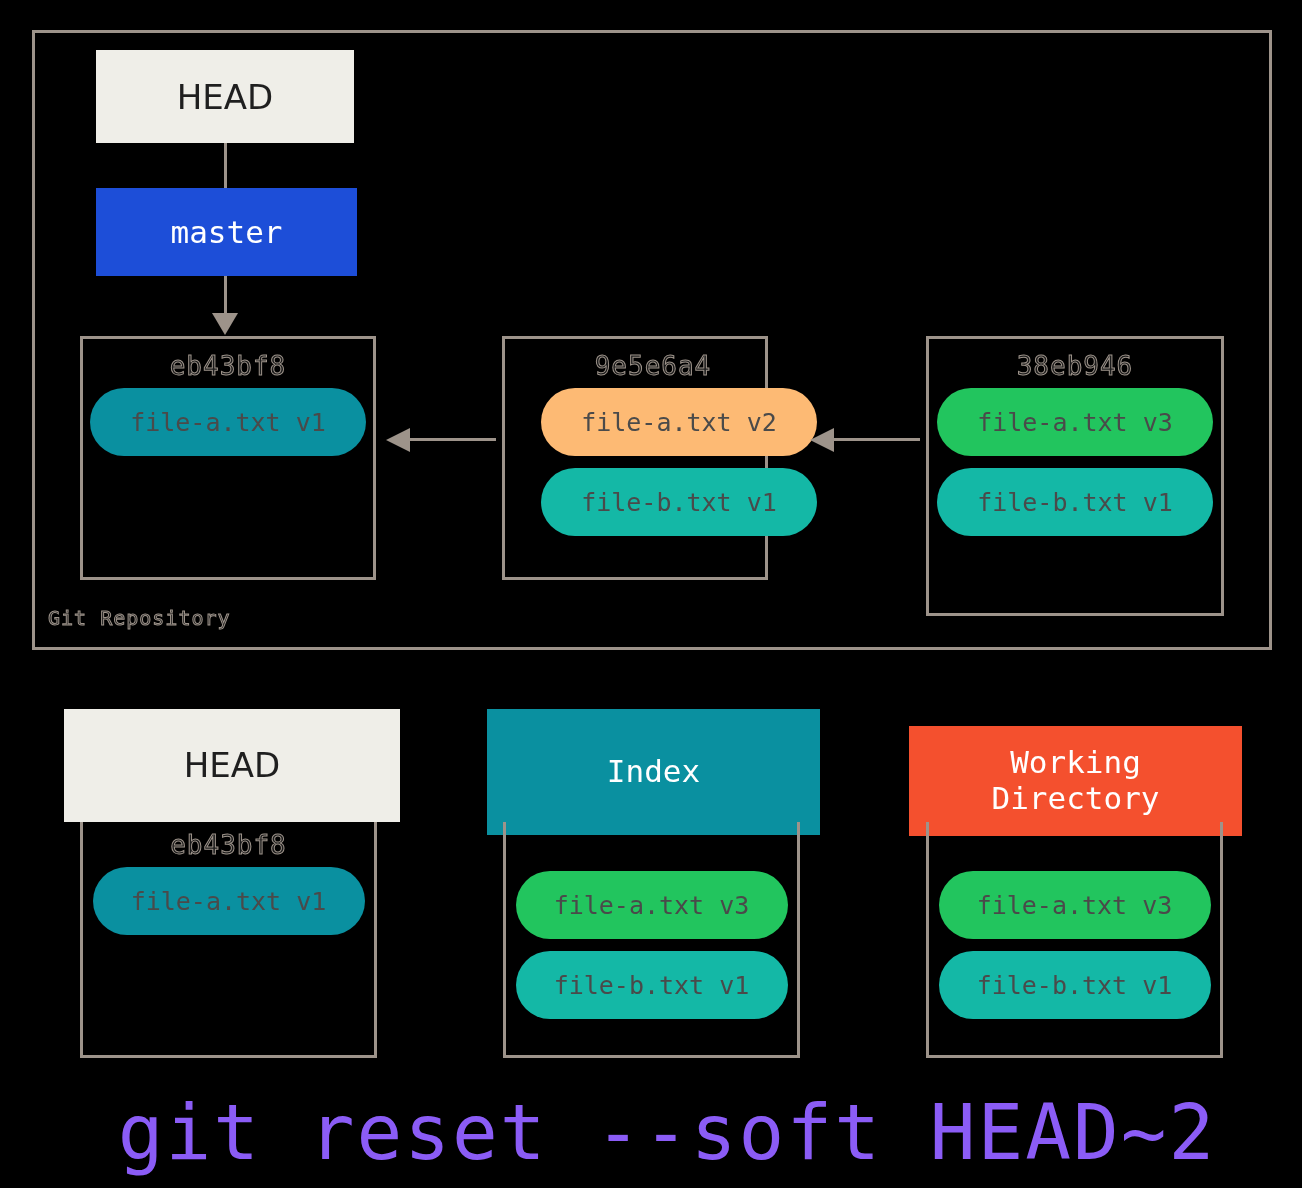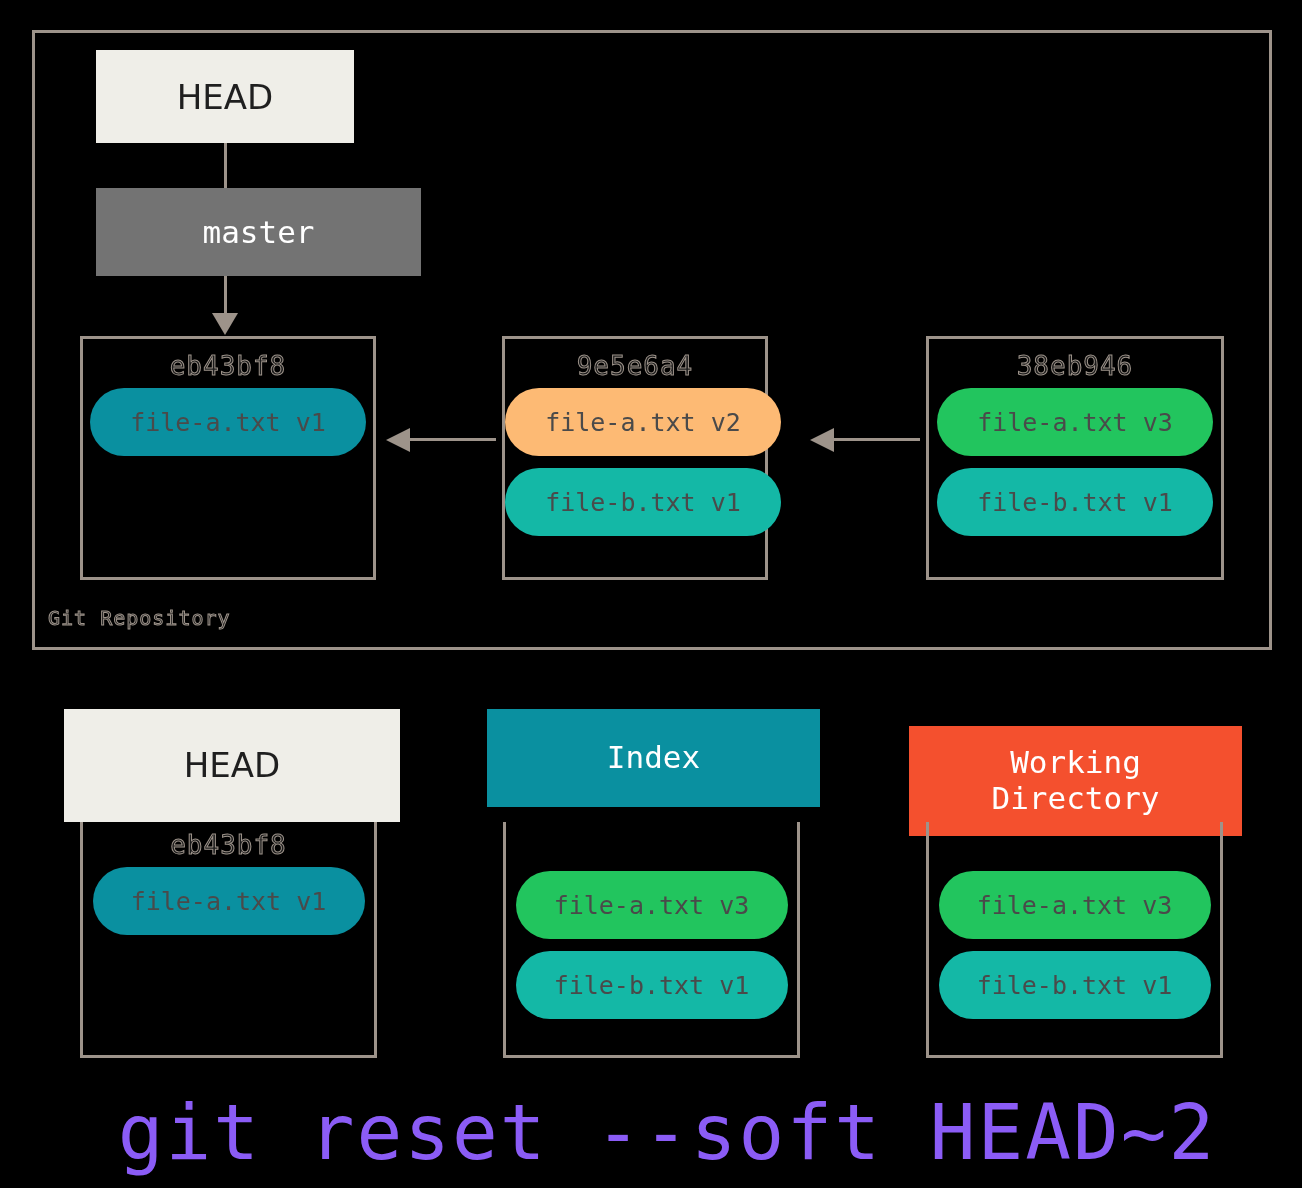--- a/index.html
+++ b/index.html
@@ -50,23 +50,23 @@
   #head-top-box .label {
     font-family: "DejaVu Sans", "Liberation Sans", sans-serif;
     font-size: 34px;
     color: #1f1f1f;
   }
 
   
   #master-box {
     left: 96px;
     top: 188px;
-    width: 325px;
+    width: 261px;
     height: 88px;
-    background: #737373;
+    background: #1d4ed8;
     display: flex;
     align-items: center;
     justify-content: center;
   }
   #master-box .label {
     font-size: 31px;
     color: #ffffff;
   }
 
   
@@ -84,22 +84,22 @@
   }
   #arrow-master-commit { left: 212px; top: 313px; }
 
   
   .commit-box {
     border: 3px solid #9d938a;
     box-sizing: border-box;
     background: transparent;
   }
   #commit-0 { left: 80px;  top: 336px; width: 296px; height: 244px; }
-  #commit-1 { left: 502px; top: 336px; width: 266px; height: 244px; }
-  #commit-2 { left: 926px; top: 336px; width: 298px; height: 244px; }
+  #commit-1 { left: 502px; top: 336px; width: 266px; height: 244px; padding-left: 36px; }
+  #commit-2 { left: 926px; top: 336px; width: 298px; height: 280px; }
 
   .commit-sha {
     text-align: center;
     font-size: 26px;
     color: #1a1a1a;
     -webkit-text-stroke: 1px #9d938a;
     margin-top: 12px;
     letter-spacing: 1px;
   }
 
@@ -166,21 +166,21 @@
     font-family: "DejaVu Sans", "Liberation Sans", sans-serif;
     font-size: 34px;
   }
   #state-head-body { left: 80px; top: 822px; width: 297px; height: 236px; }
   #state-head-sha {
     text-align: center; font-size: 26px; color: #1a1a1a;
     -webkit-text-stroke: 1px #9d938a; margin-top: 8px; letter-spacing: 1px;
   }
 
   #state-index-header {
-    left: 487px; top: 709px; width: 333px; height: 98px;
+    left: 487px; top: 709px; width: 333px; height: 126px;
     background: #0a90a0; color: #ffffff;
   }
   #state-index-body { left: 503px; top: 822px; width: 297px; height: 236px; padding-top: 42px; }
 
   #state-wd-header {
     left: 909px; top: 726px; width: 333px; height: 110px;
     background: #f4502e; color: #ffffff;
   }
   #state-wd-body { left: 926px; top: 822px; width: 297px; height: 236px; padding-top: 42px; }
 

